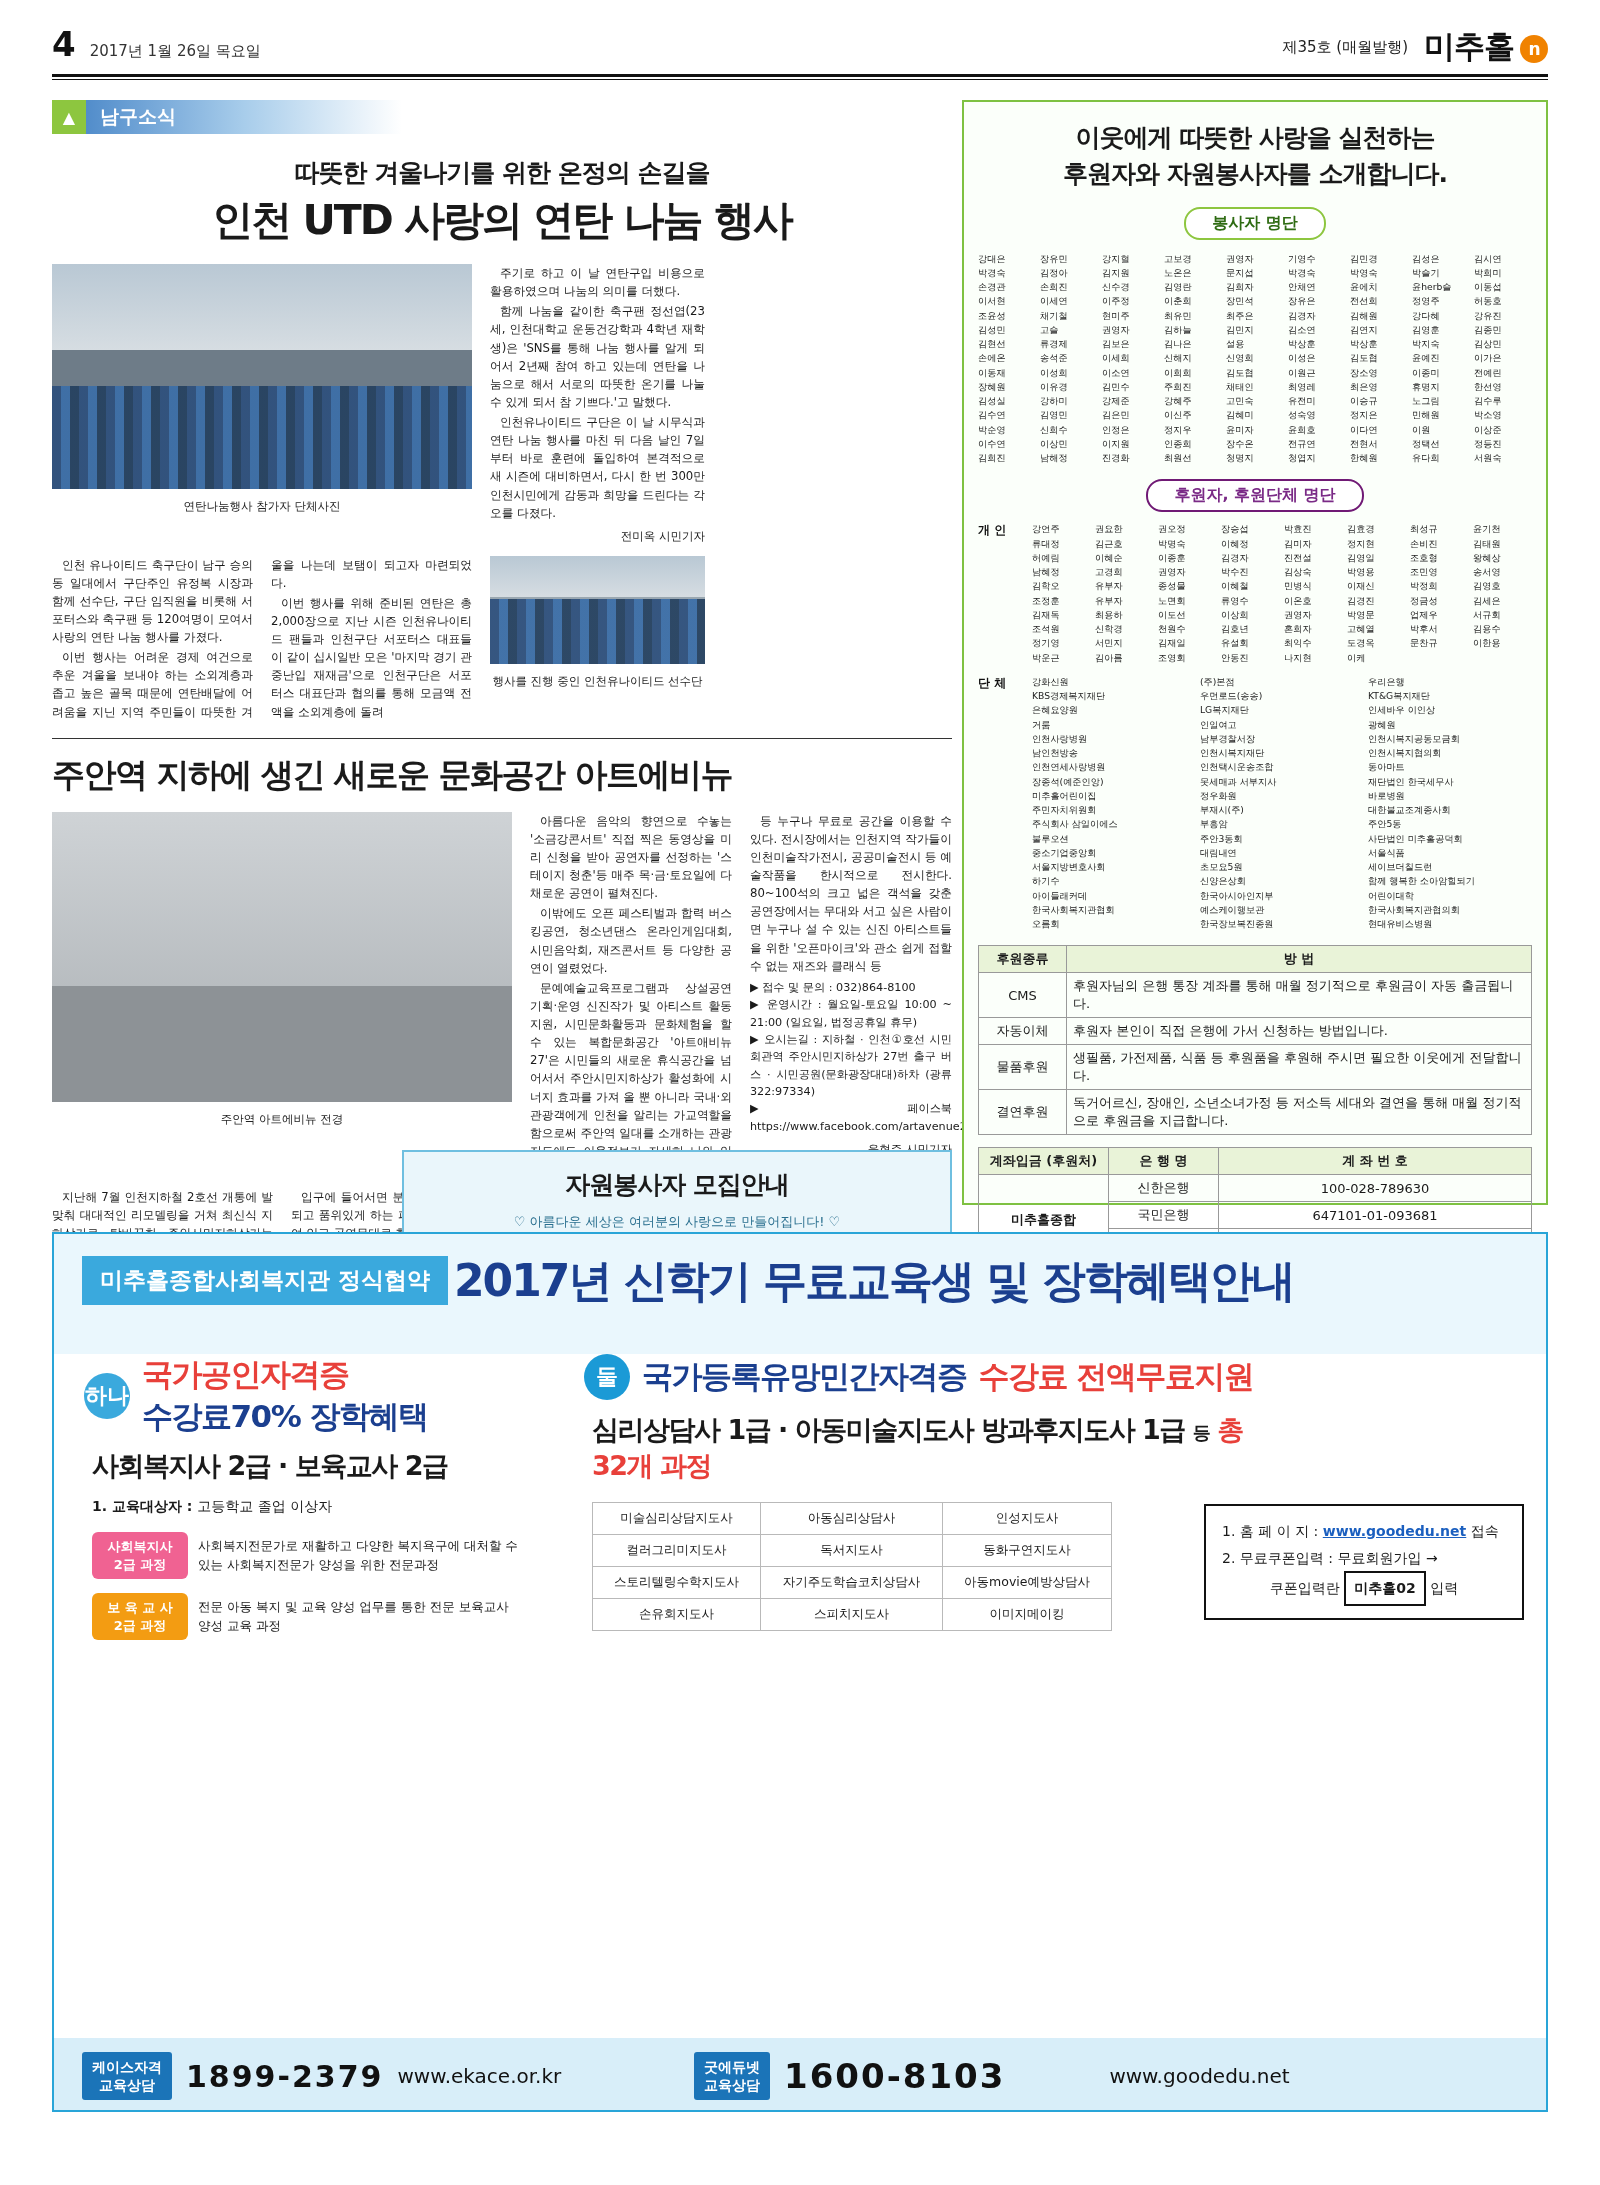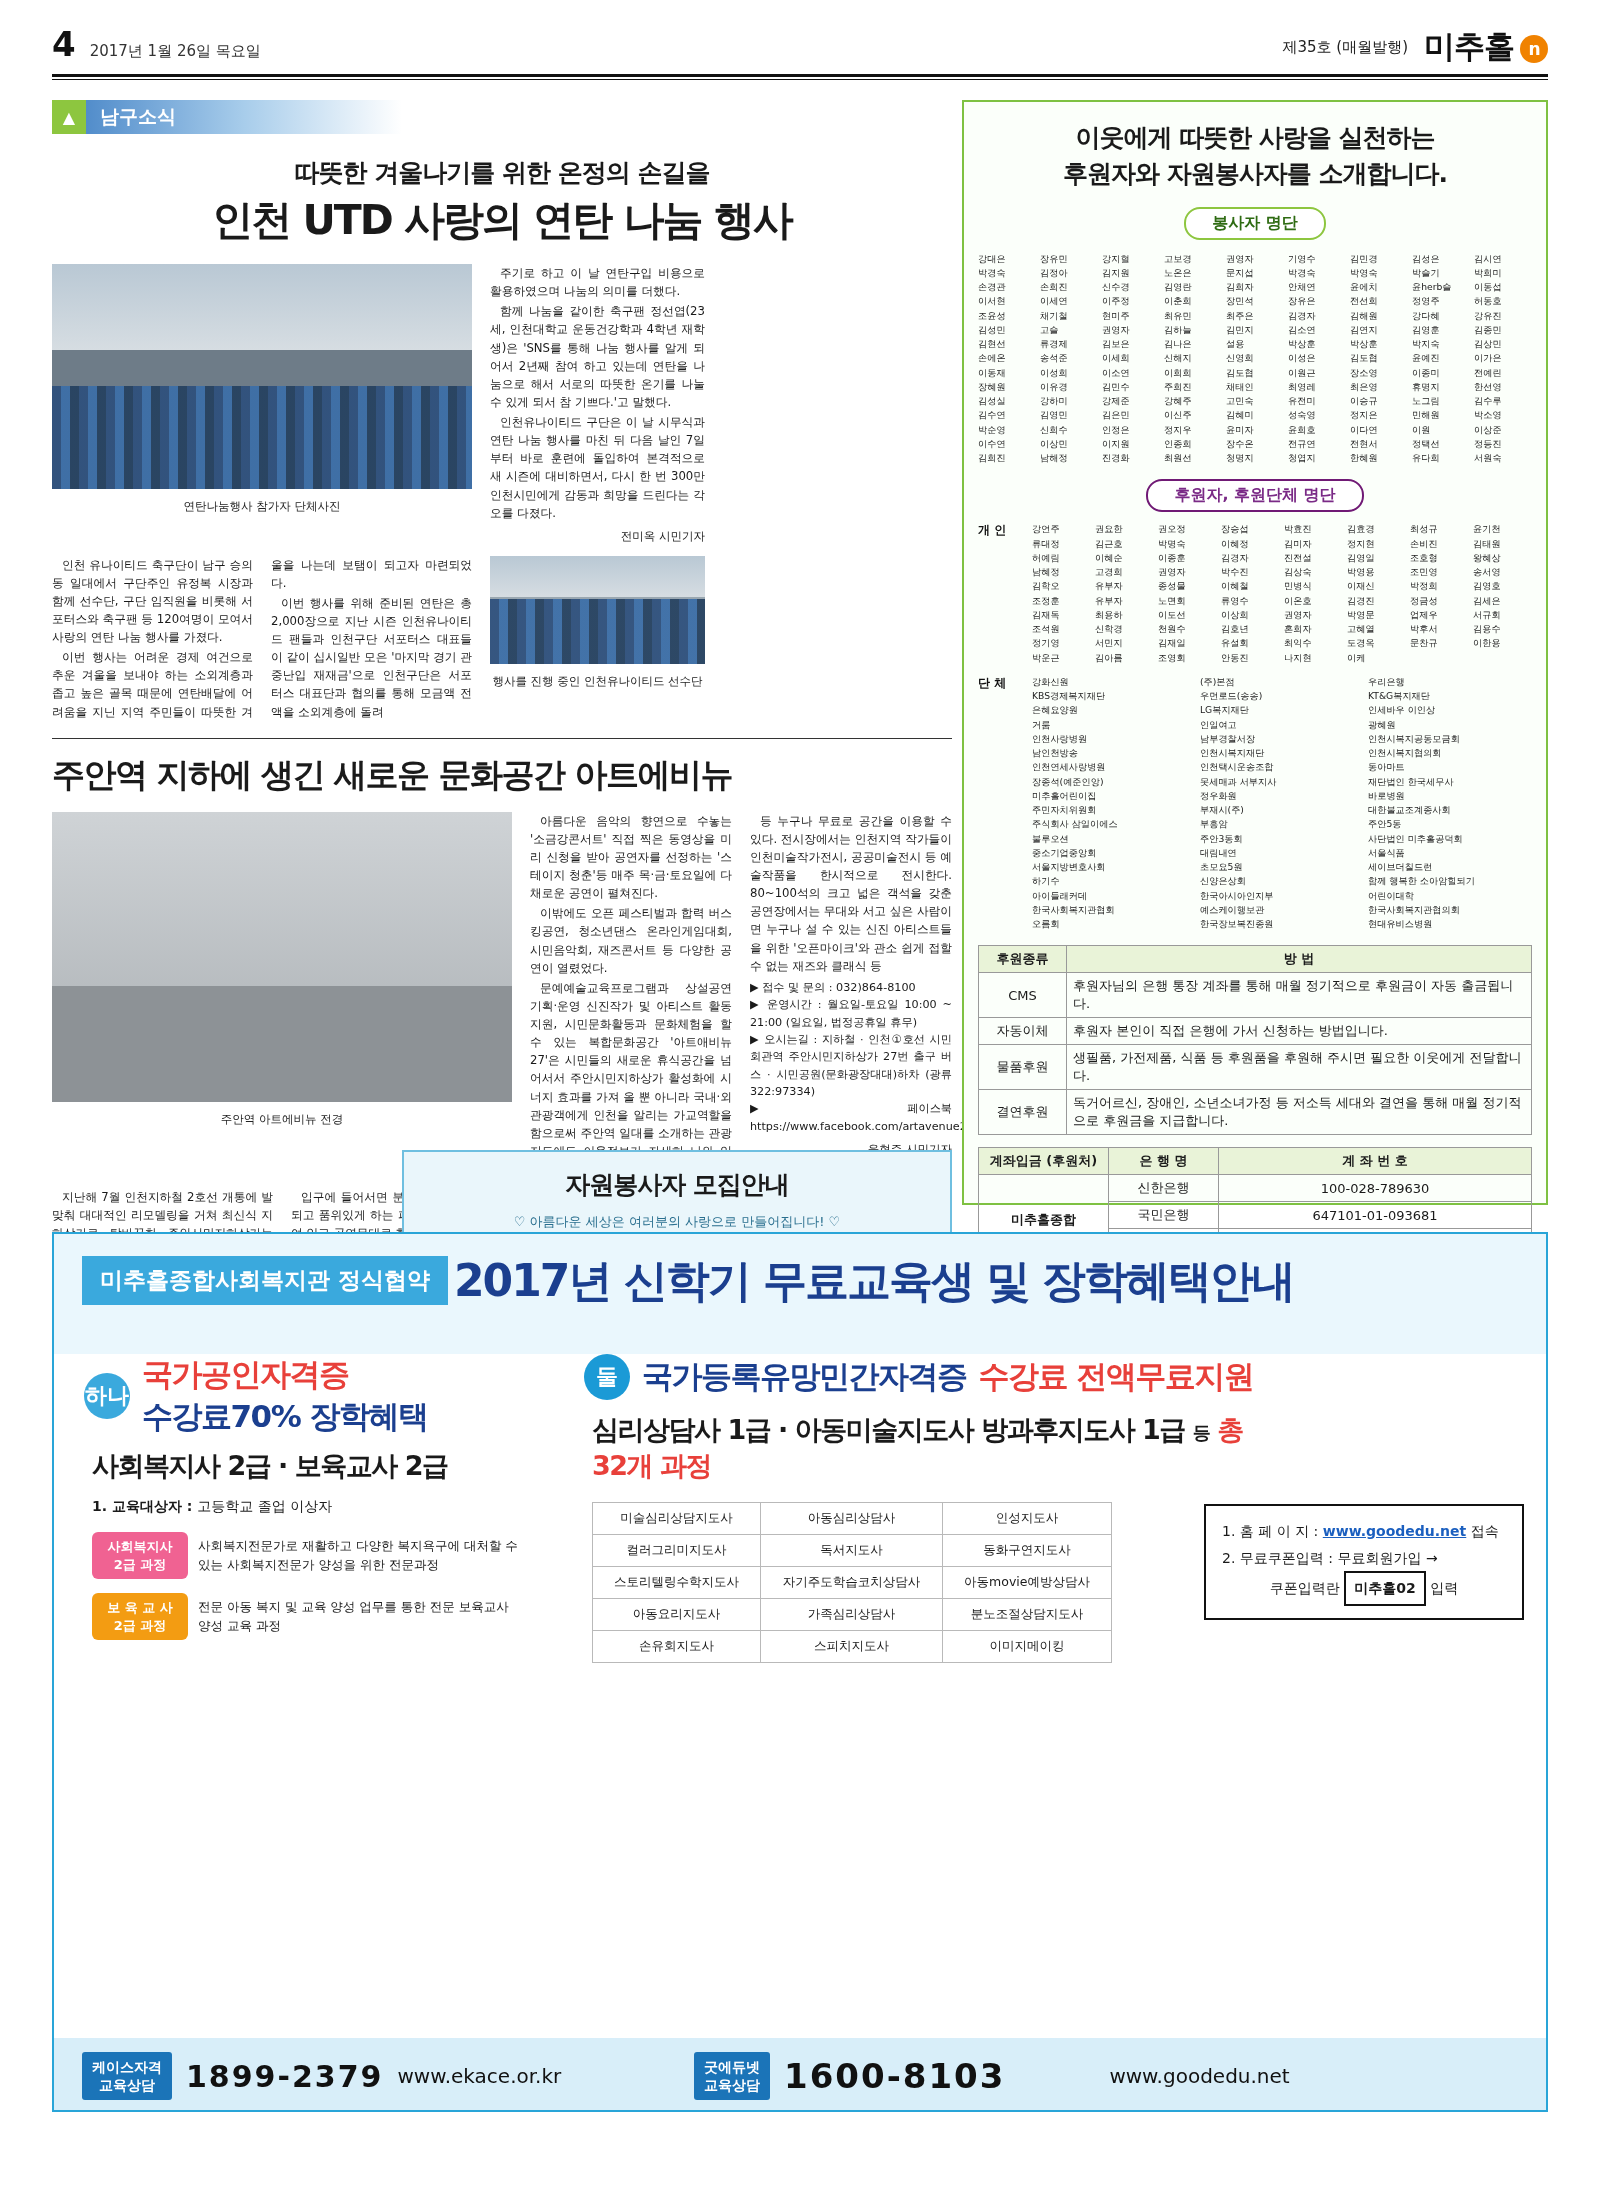--- a/index.html
+++ b/index.html
@@ -641,25 +641,20 @@
                 <td>컬러그리미지도사</td>
                 <td>독서지도사</td>
                 <td>동화구연지도사</td>
               </tr>
               <tr>
                 <td>스토리텔링수학지도사</td>
                 <td>자기주도학습코치상담사</td>
                 <td>아동movie예방상담사</td>
               </tr>
               <tr>
-                <td>아동요리지도사</td>
-                <td>가족심리상담사</td>
-                <td>분노조절상담지도사</td>
-              </tr>
-              <tr>
                 <td>손유회지도사</td>
                 <td>스피치지도사</td>
                 <td>이미지메이킹</td>
               </tr>
             </tbody>
         </table>
       </div>
 
       <div class="infobox" style="position:absolute; left:1150px; top:150px; width:320px;">
         <div>

